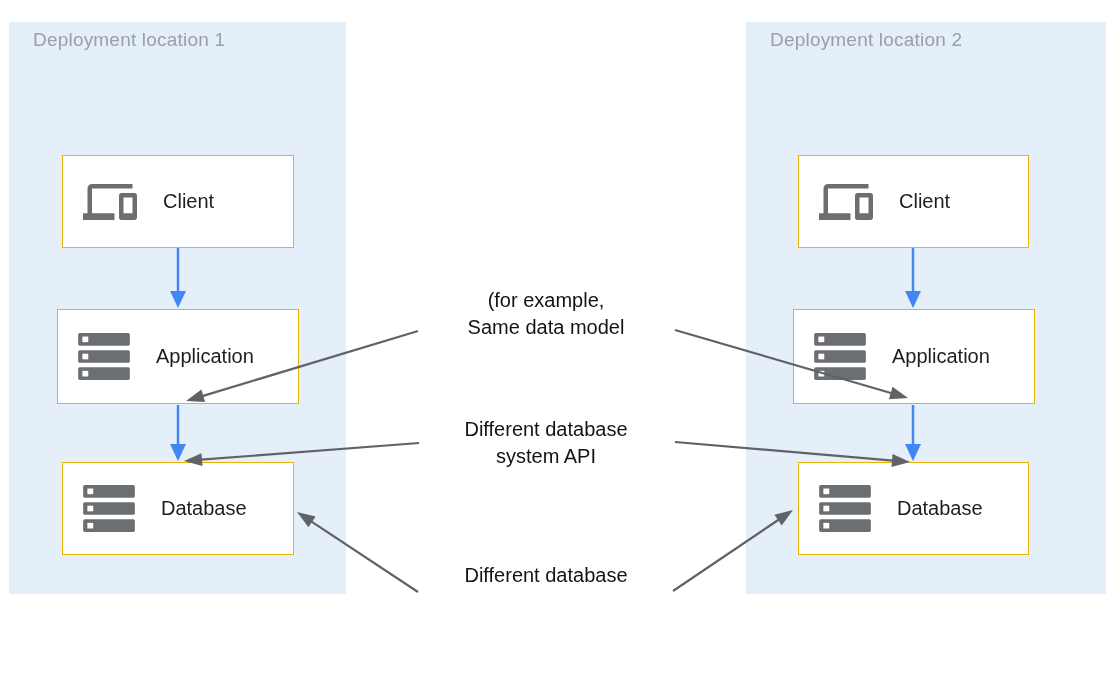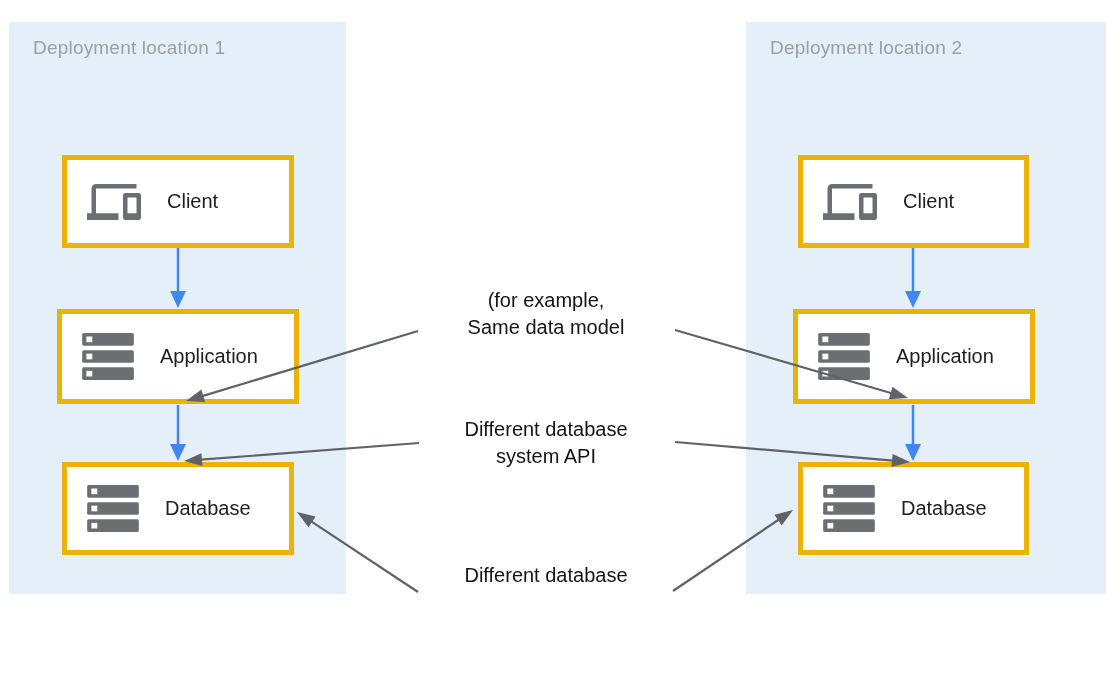--- a/index.html
+++ b/index.html
@@ -9,30 +9,30 @@
     background:#ffffff;
     font-family:"Liberation Sans", sans-serif;
     overflow:hidden;
   }
   .panel{
     position:absolute;
     background:#E5EFFA;
   }
   .panel-title{
     position:absolute;
-    left:24px;top:15px;
+    left:24px;top:7px;
     font-size:19px;
     letter-spacing:0.2px;
     color:#9AA0A6;
     text-align:right;
   }
   .node{
     position:absolute;
     background:#ffffff;
-    border:5px solid #eab308;
+    border:1px solid #eab308;
     box-sizing:border-box;
     display:flex;
     align-items:center;
     padding-left:20px;
     gap:26px;
   }
   .node .icon{display:flex;align-items:center;justify-content:center;}
   .node .icon svg{display:block;}
   .node-label{
     font-size:20px;

